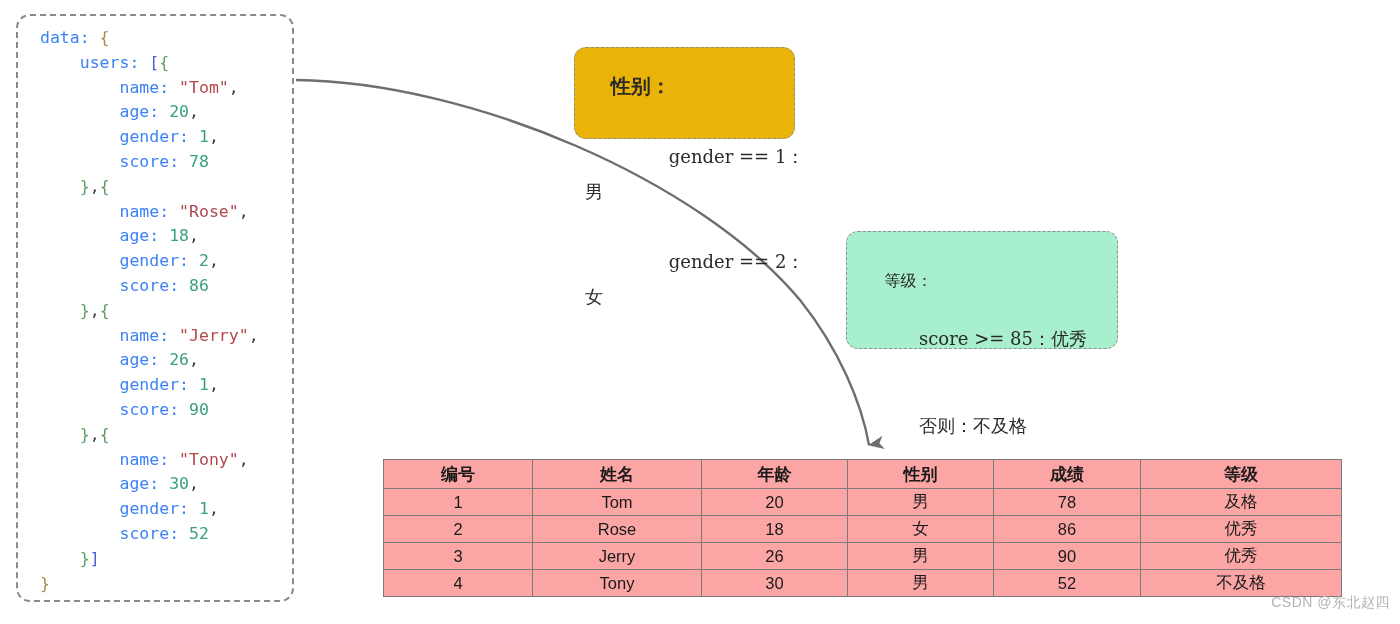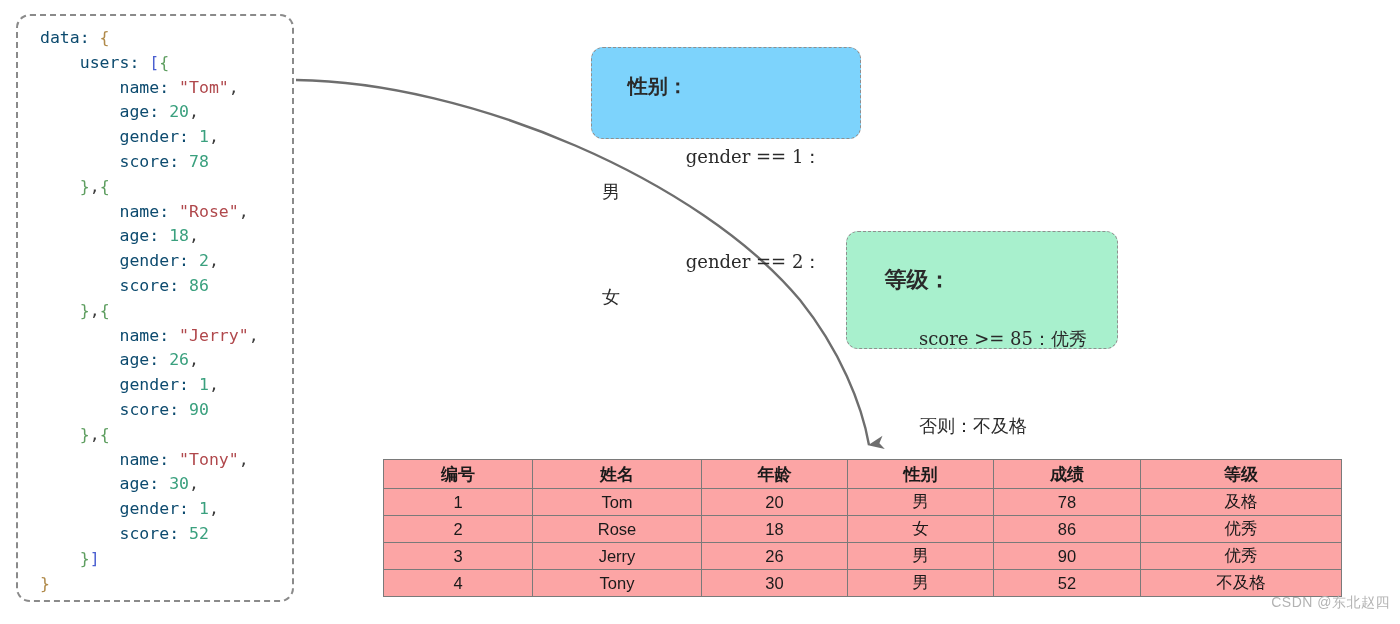--- a/index.html
+++ b/index.html
@@ -31,41 +31,41 @@
     position: absolute;
     left: 22px;
     top: 10px;
     font-family: "DejaVu Sans Mono", "Liberation Mono", monospace;
     font-size: 16.5px;
     line-height: 24.8px;
     white-space: pre;
     color: #3b3b3b;
   }
   .ln { display: block; height: 24.8px; }
-  .tok-key   { color: #0c4a6e; }
+  .tok-key   { color: #3b82f6; }
   .tok-str   { color: #b0484c; }
   .tok-num   { color: #3aa07e; }
   .tok-brace { color: #5e9e60; }
   .tok-brk   { color: #4a5fd0; }
   .tok-curly-out { color: #b08a4a; }
   .tok-punc  { color: #3b3b3b; }
 
   
   .callout {
     position: absolute;
     box-sizing: border-box;
     border: 1.5px dashed #8f8f8f;
     border-radius: 12px;
   }
   #gender-callout {
-    left: 591px;
+    left: 574px;
     top: 47px;
-    width: 270px;
+    width: 221px;
     height: 92px;
-    background: #7dd3fc;
+    background: #eab308;
   }
   #grade-callout {
     left: 846px;
     top: 231px;
     width: 272px;
     height: 118px;
     background: #a8f0cd;
   }
   .callout-text {
     position: absolute;
@@ -81,22 +81,22 @@
   #gender-callout .callout-text {
     font-weight: 700;
   }
   #grade-callout .callout-text {
     left: 14px;
     top: 4px;
     width: 250px;
     line-height: 29px;
   }
   #grade-callout .callout-title {
-    font-weight: 700;
-    font-size: 22px;
+    font-weight: 400;
+    font-size: 16px;
     text-align: center;
   }
   #grade-callout .grade-line {
     display: block;
     padding-left: 58px;
     font-size: 18px;
   }
   #gender-callout .gender-title {
     font-weight: 700;
     font-size: 20px;

